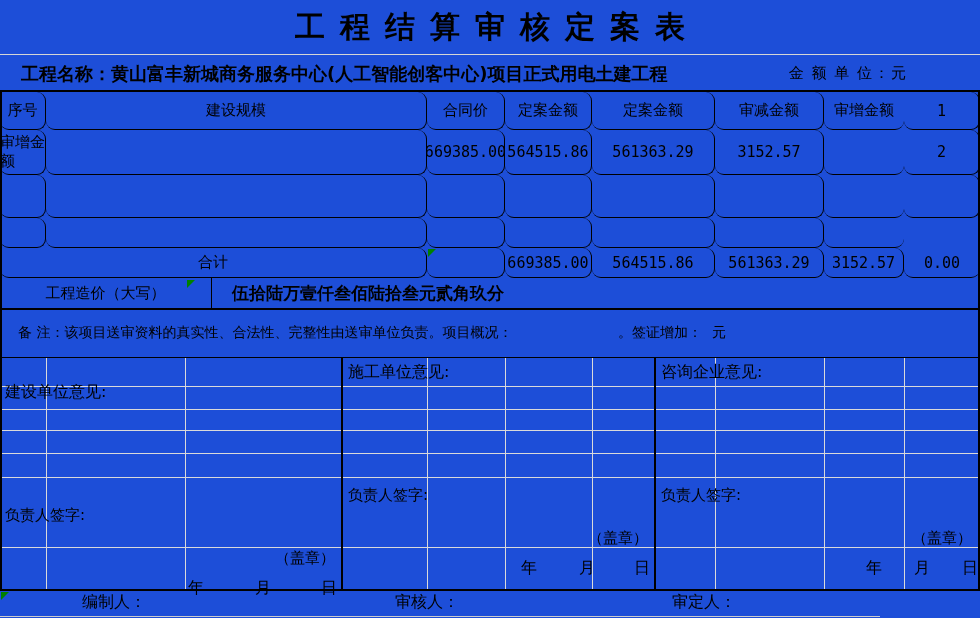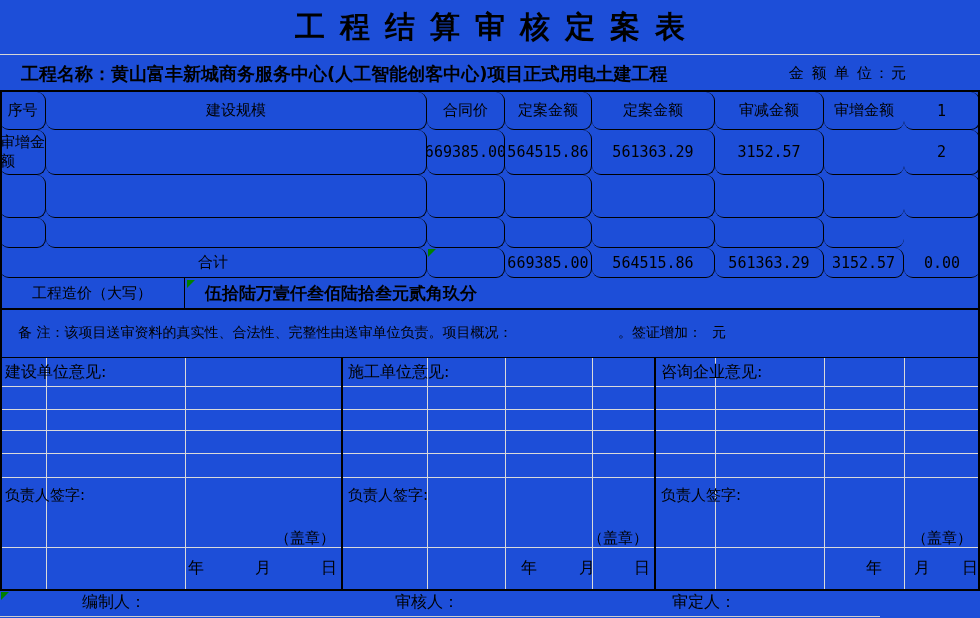--- a/index.html
+++ b/index.html
@@ -21,38 +21,38 @@
     grid-template-columns:46px 381px 78px 87px 123px 109px 80px 76px;
     grid-template-rows:38px 45px 43px 30px 30px;}
   .td{border-right:1px solid #000;border-bottom:1px solid #000;box-sizing:border-box;
     display:flex;align-items:center;justify-content:center;font-size:15px;position:relative;overflow:hidden;border-radius:9px;}
   .td.noR{border-right:none;}
   .td.span2{grid-column:span 2;}
   .num{font-family:"DejaVu Sans Mono",monospace;font-size:15px;}
   
   .words-row{position:absolute;left:0;top:278px;width:980px;height:32px;box-sizing:border-box;
     border-bottom:2px solid #000;display:flex;}
-  .words-label{width:185px;border-right:1px solid #000;box-sizing:border-box;
+  .words-label{width:212px;border-right:1px solid #000;box-sizing:border-box;
     display:flex;align-items:center;justify-content:center;font-size:15px;}
   .words-value{flex:1;display:flex;align-items:center;padding-left:20px;
     font-size:17px;font-weight:bold;position:relative;}
   
   .note-row{position:absolute;left:0;top:310px;width:980px;height:48px;box-sizing:border-box;
     border-bottom:1px solid #000;}
   .note-row span{position:absolute;top:50%;transform:translateY(-58%);font-size:14px;white-space:nowrap;}
   .note-text{left:18px;}
   .note-sign{left:618px;}
   .note-unit{left:712px;}
   
   .sections{position:absolute;left:0;top:358px;width:980px;height:233px;box-sizing:border-box;
     border-bottom:2px solid #000;}
   .gridline-h{position:absolute;left:0;width:100%;height:1px;background:#dadada;z-index:0;}
   .gridline-v{position:absolute;top:0;height:100%;width:1px;background:#dadada;z-index:0;}
   .sec{position:absolute;top:0;height:100%;z-index:1;}
-  .sec1{left:0;width:343px;}
+  .sec1{left:0;width:343px;margin-top:20px;}
   .sec2{left:343px;width:313px;}
   .sec3{left:656px;width:324px;}
   .sec-divider{position:absolute;top:0;height:100%;width:2px;background:#000;z-index:2;}
   .opinion{position:absolute;top:4px;left:5px;font-size:16px;white-space:nowrap;}
   .sign{position:absolute;top:128px;left:5px;font-size:15px;white-space:nowrap;}
   .seal{position:absolute;top:171px;right:8px;font-size:15px;white-space:nowrap;}
   .date-char{position:absolute;top:200px;font-size:16px;}
   .sec1 .d-y{left:188px;} .sec1 .d-m{left:255px;} .sec1 .d-d{left:321px;}
   .sec2 .d-y{left:178px;} .sec2 .d-m{left:236px;} .sec2 .d-d{left:291px;}
   .sec3 .d-y{left:210px;} .sec3 .d-m{left:258px;} .sec3 .d-d{left:306px;}

